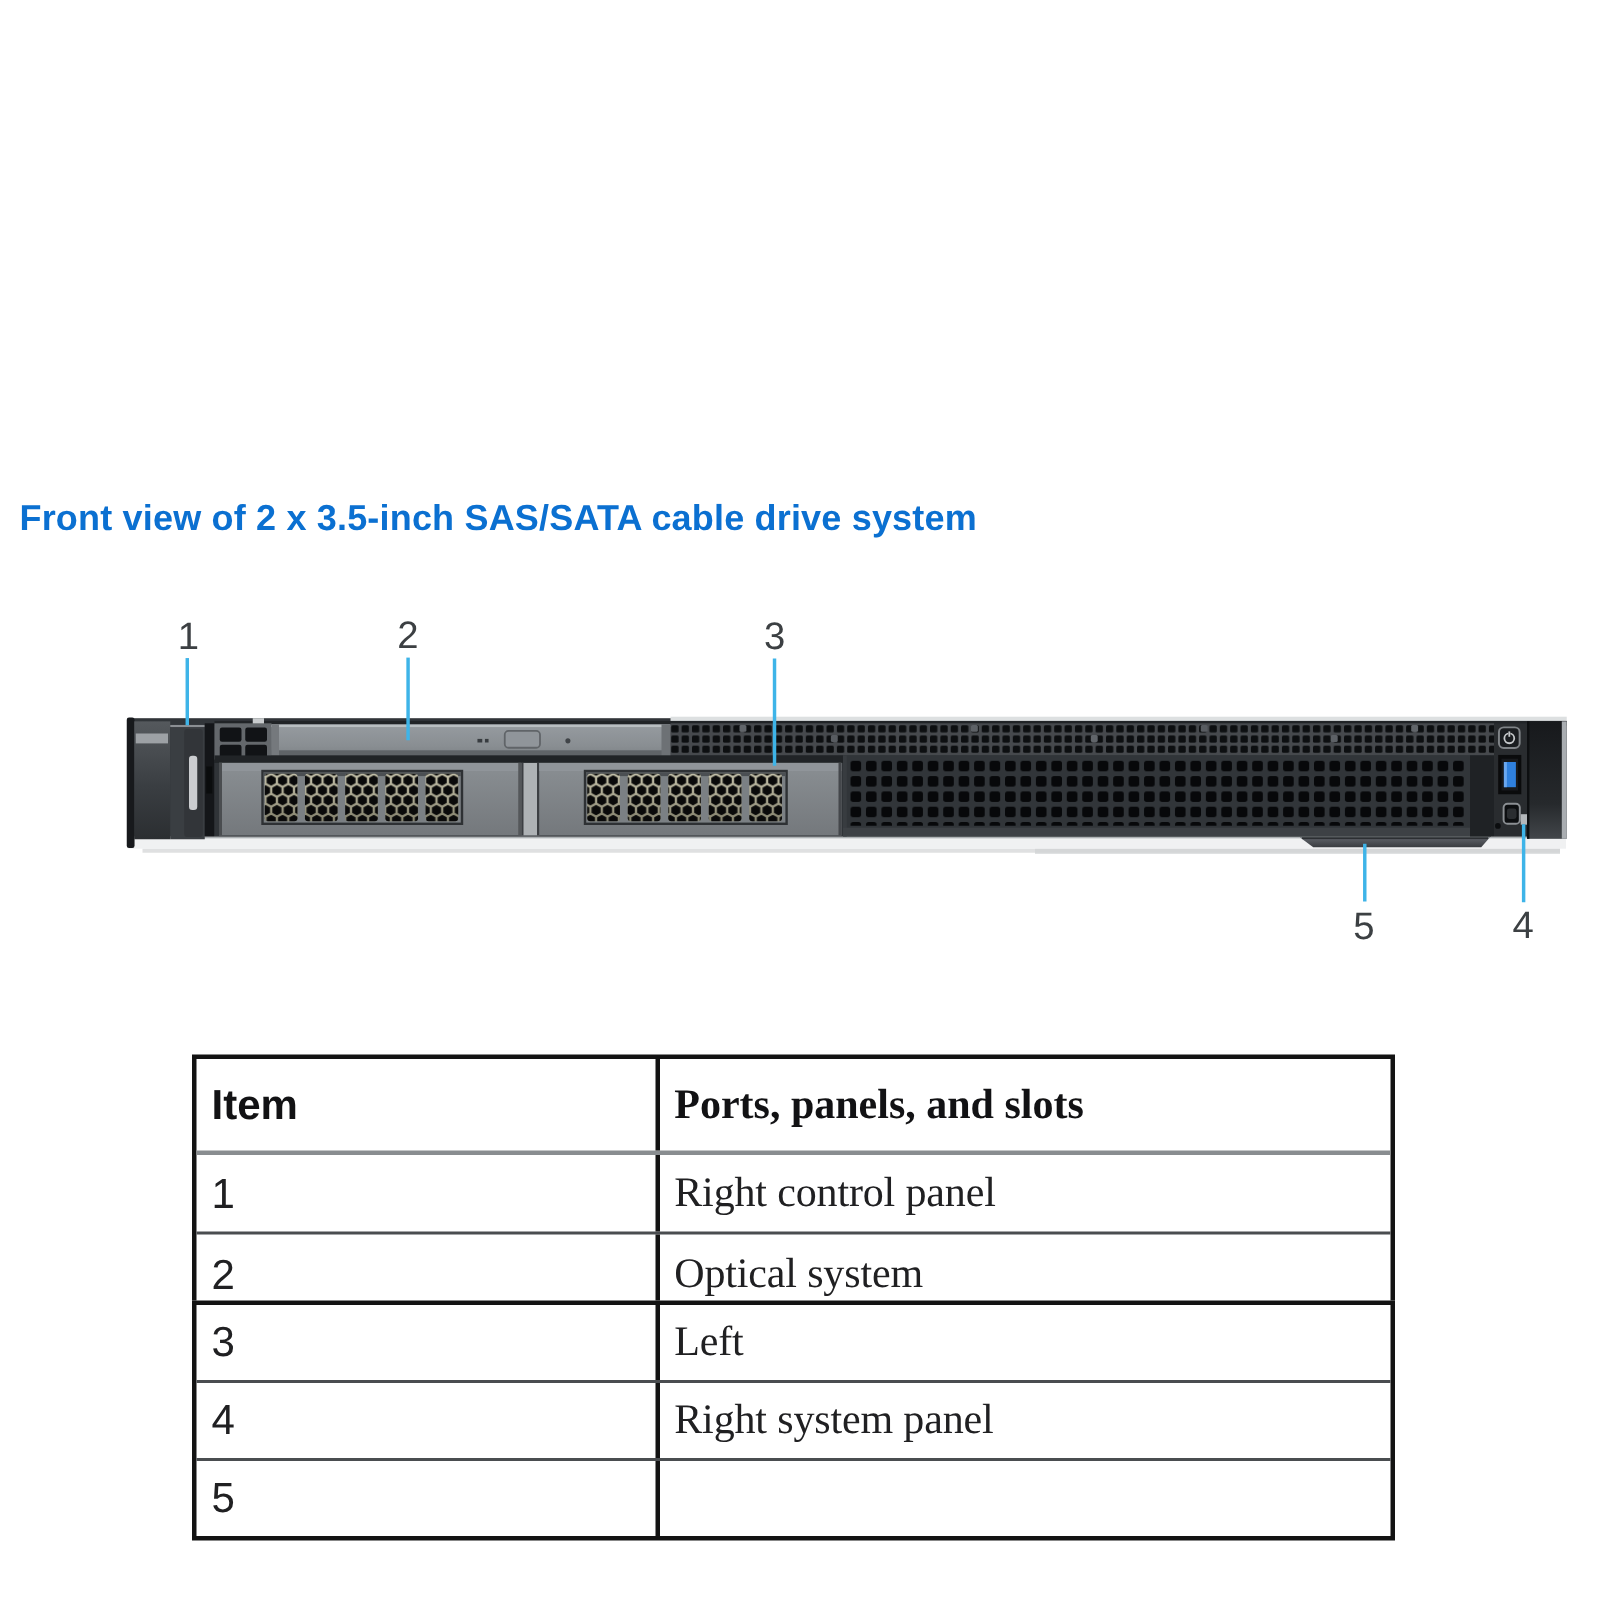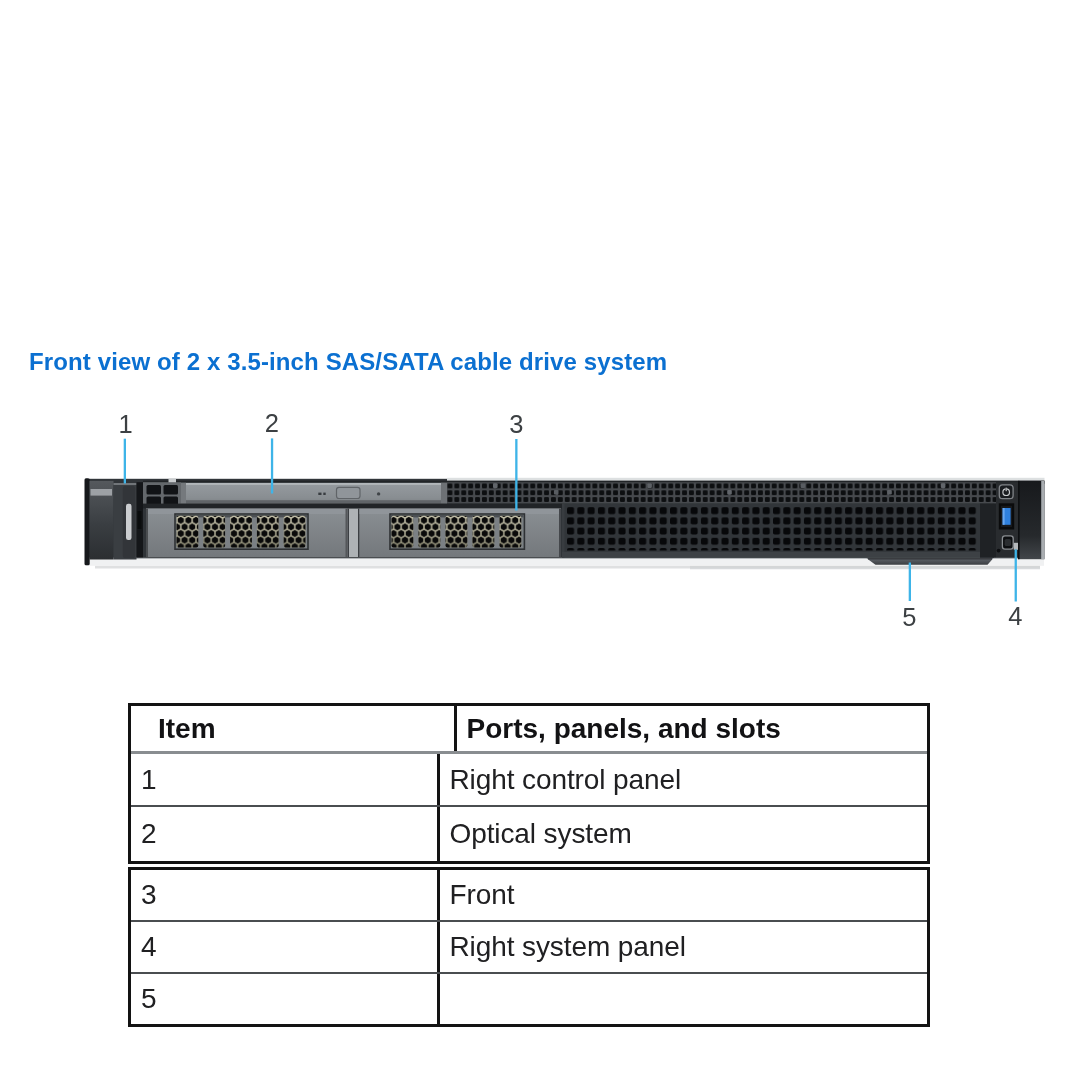--- a/index.html
+++ b/index.html
@@ -4,36 +4,36 @@
 <style>
   html,body { margin:0; padding:0; }
   body {
     width:1080px; height:1080px; position:relative; overflow:hidden;
     background:#ffffff;
     font-family:"Liberation Sans", sans-serif;
   }
   .title {
     position:absolute; left:13px; top:332px;
     font-size:24px; font-weight:bold; letter-spacing:0.12px;
-    color:#0b70d1; white-space:nowrap; margin:16px;text-align:right;
+    color:#0b70d1; white-space:nowrap; margin:0;text-align:right;
   }
   svg.figure { position:absolute; left:0; top:400px; width:1080px; height:280px; }
 
   .tbl { position:absolute; box-sizing:border-box; border:3px solid #131313; background:#ffffff; }
   .tbl1 { left:128px; top:703px; width:802px; }
   .tbl2 { left:128px; top:867px; width:802px; }
   .trow { display:flex; box-sizing:border-box; }
   .trow.sep { border-top:2px solid #4a4d50; }
   .trow.head { border-bottom:3px solid #898d90; }
   .tcell { box-sizing:border-box; display:flex; align-items:center; padding-left:10px;
            font-size:28px; color:#202022; letter-spacing:-0.1px; }
   .tcell.c1 { width:308.5px; border-right:3px solid #131313; }
-  .tcell.c2 { flex:1; }
+  .tcell.c2 { flex:1;font-family:Liberation Serif, serif; }
   .trow.head .tcell { font-weight:bold; color:#121214; letter-spacing:0px; }
-  .h48 { height:48px;padding-left:17px; } .h51 { height:51px; } .h56 { height:56px; }
+  .h48 { height:64px; } .h51 { height:51px; } .h56 { height:56px; }
   .h50 { height:50px; } .h52 { height:52px; }
 </style>
 </head>
 <body>
 
 <h1 class="title" style="color: rgb(11, 112, 209);">Front view of 2 x 3.5-inch SAS/SATA cable drive system</h1>
 
 <svg class="figure" viewBox="0 400 1080 280">
   <defs>
     <linearGradient id="gEar" x1="0" y1="0" x2="0" y2="1">
@@ -266,21 +266,21 @@
   </div>
   <div class="trow sep h56">
     <div class="tcell c1">2</div>
     <div class="tcell c2">Optical system</div>
   </div>
 </div>
 
 <div class="tbl tbl2">
   <div class="trow h50">
     <div class="tcell c1">3</div>
-    <div class="tcell c2">Front</div>
+    <div class="tcell c2">Left</div>
   </div>
   <div class="trow sep h52">
     <div class="tcell c1">4</div>
     <div class="tcell c2">Right system panel</div>
   </div>
   <div class="trow sep h52">
     <div class="tcell c1">5</div>
   </div>
 </div>
 

